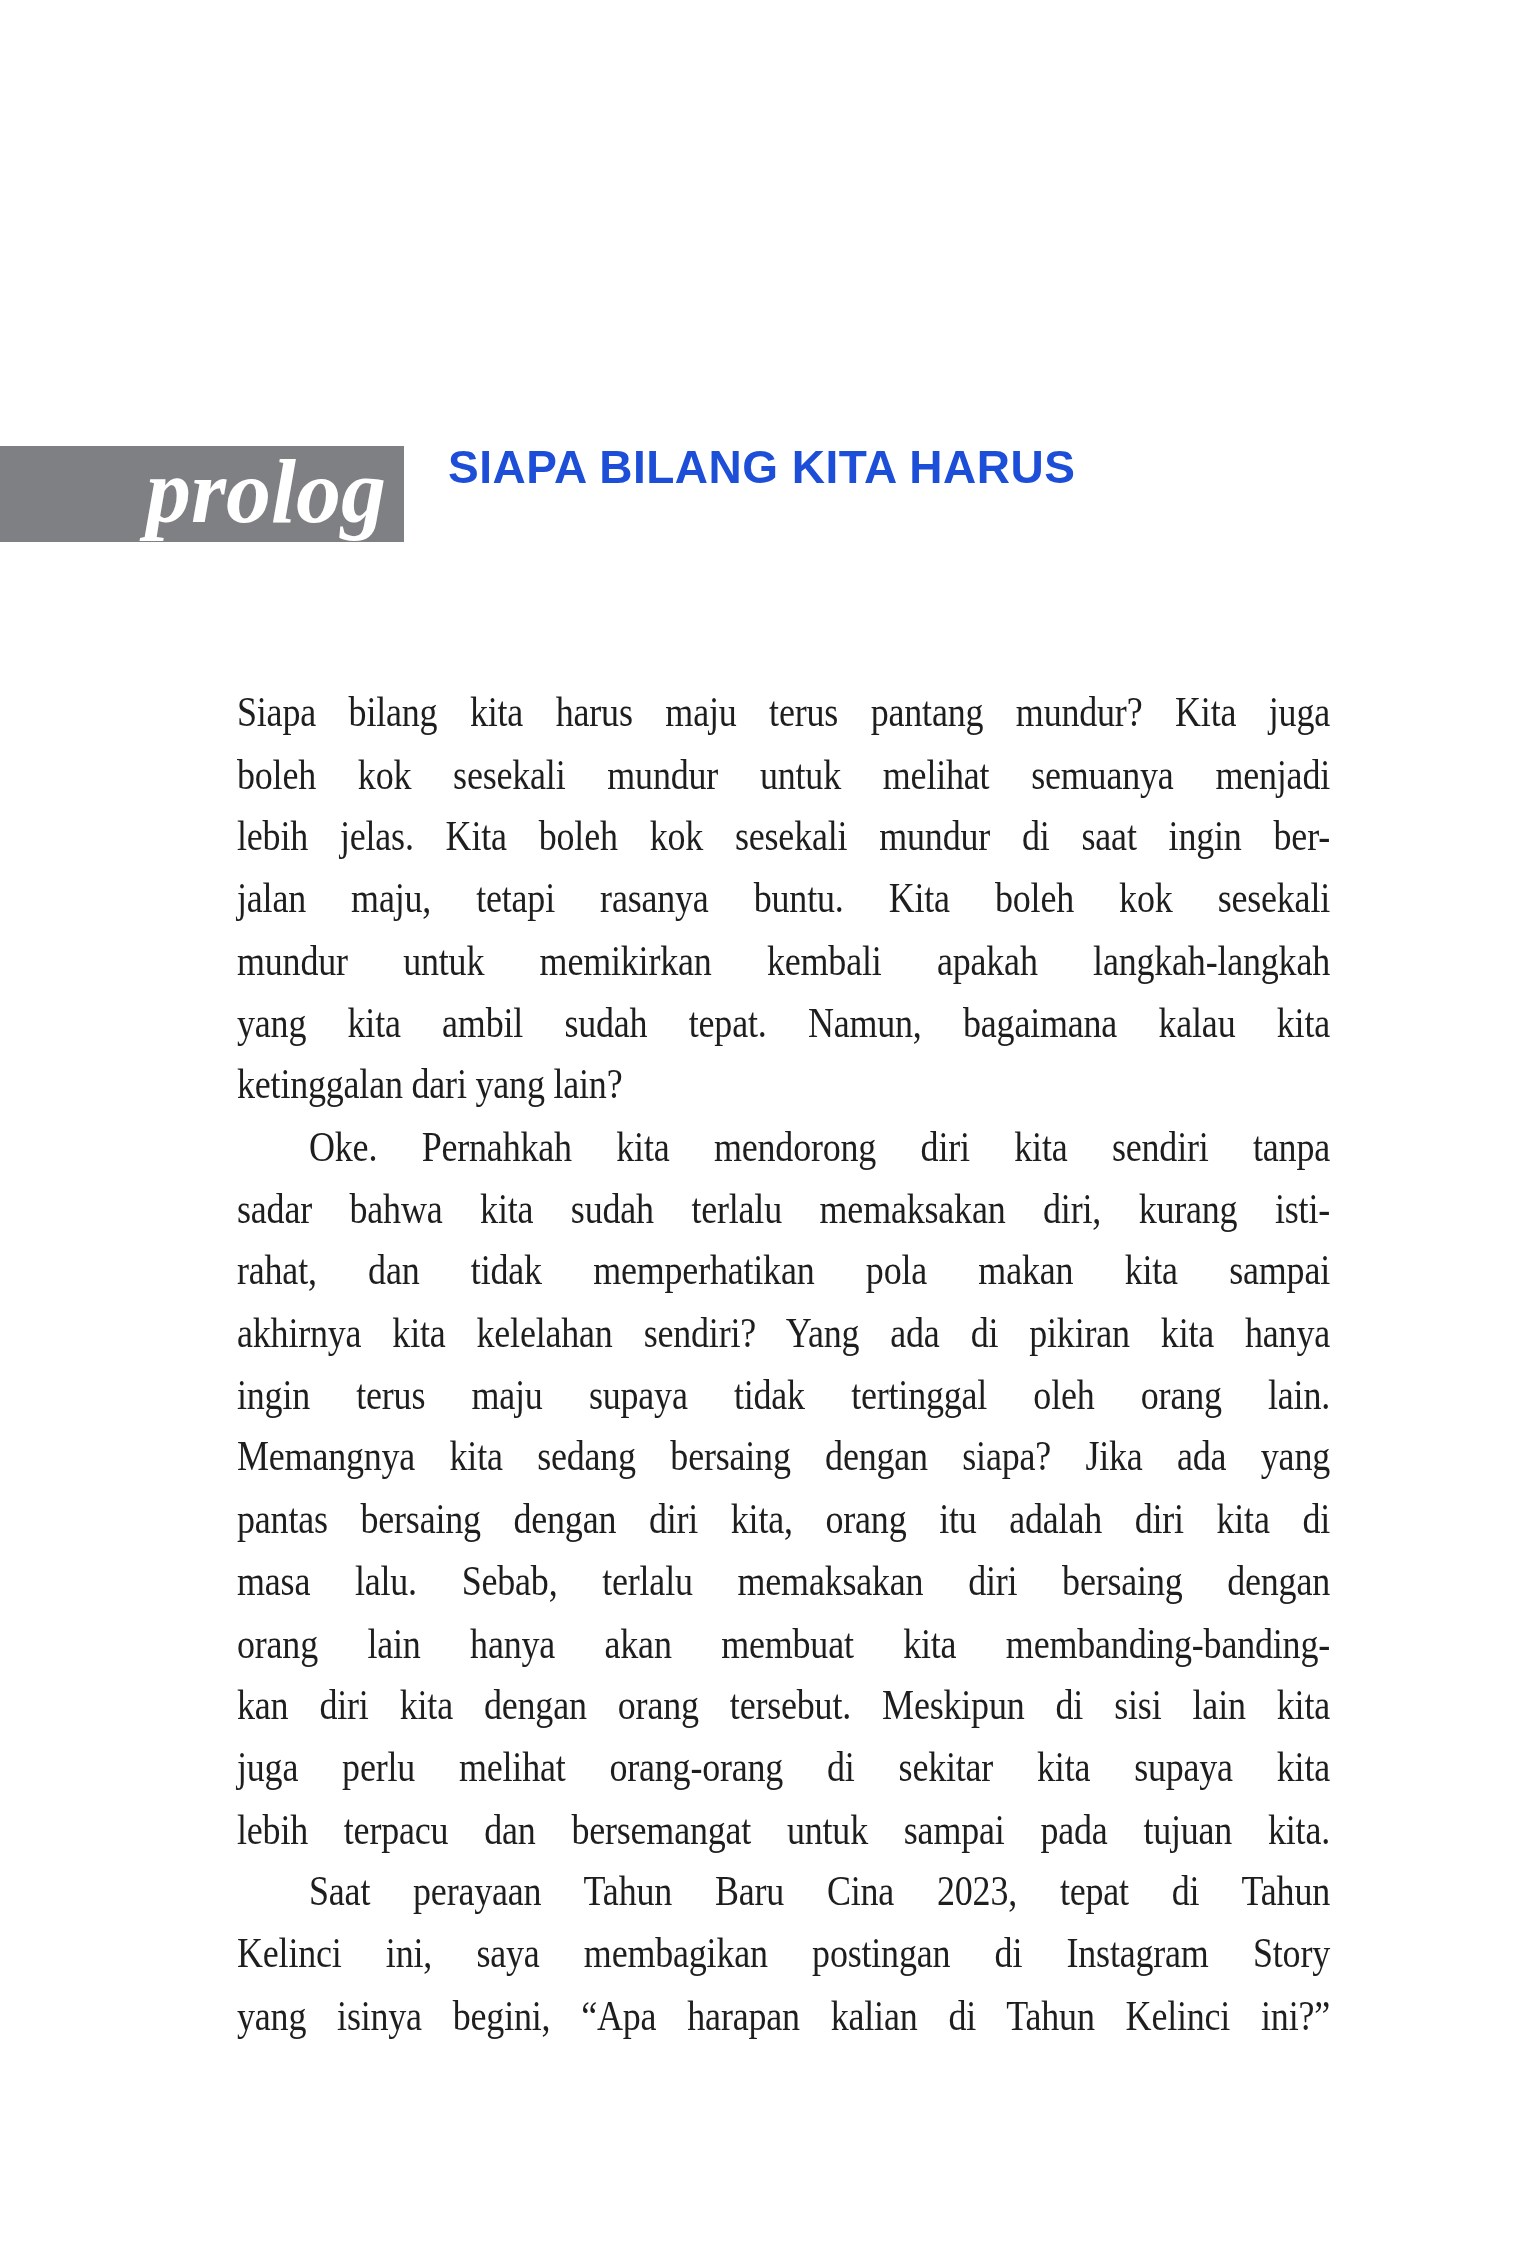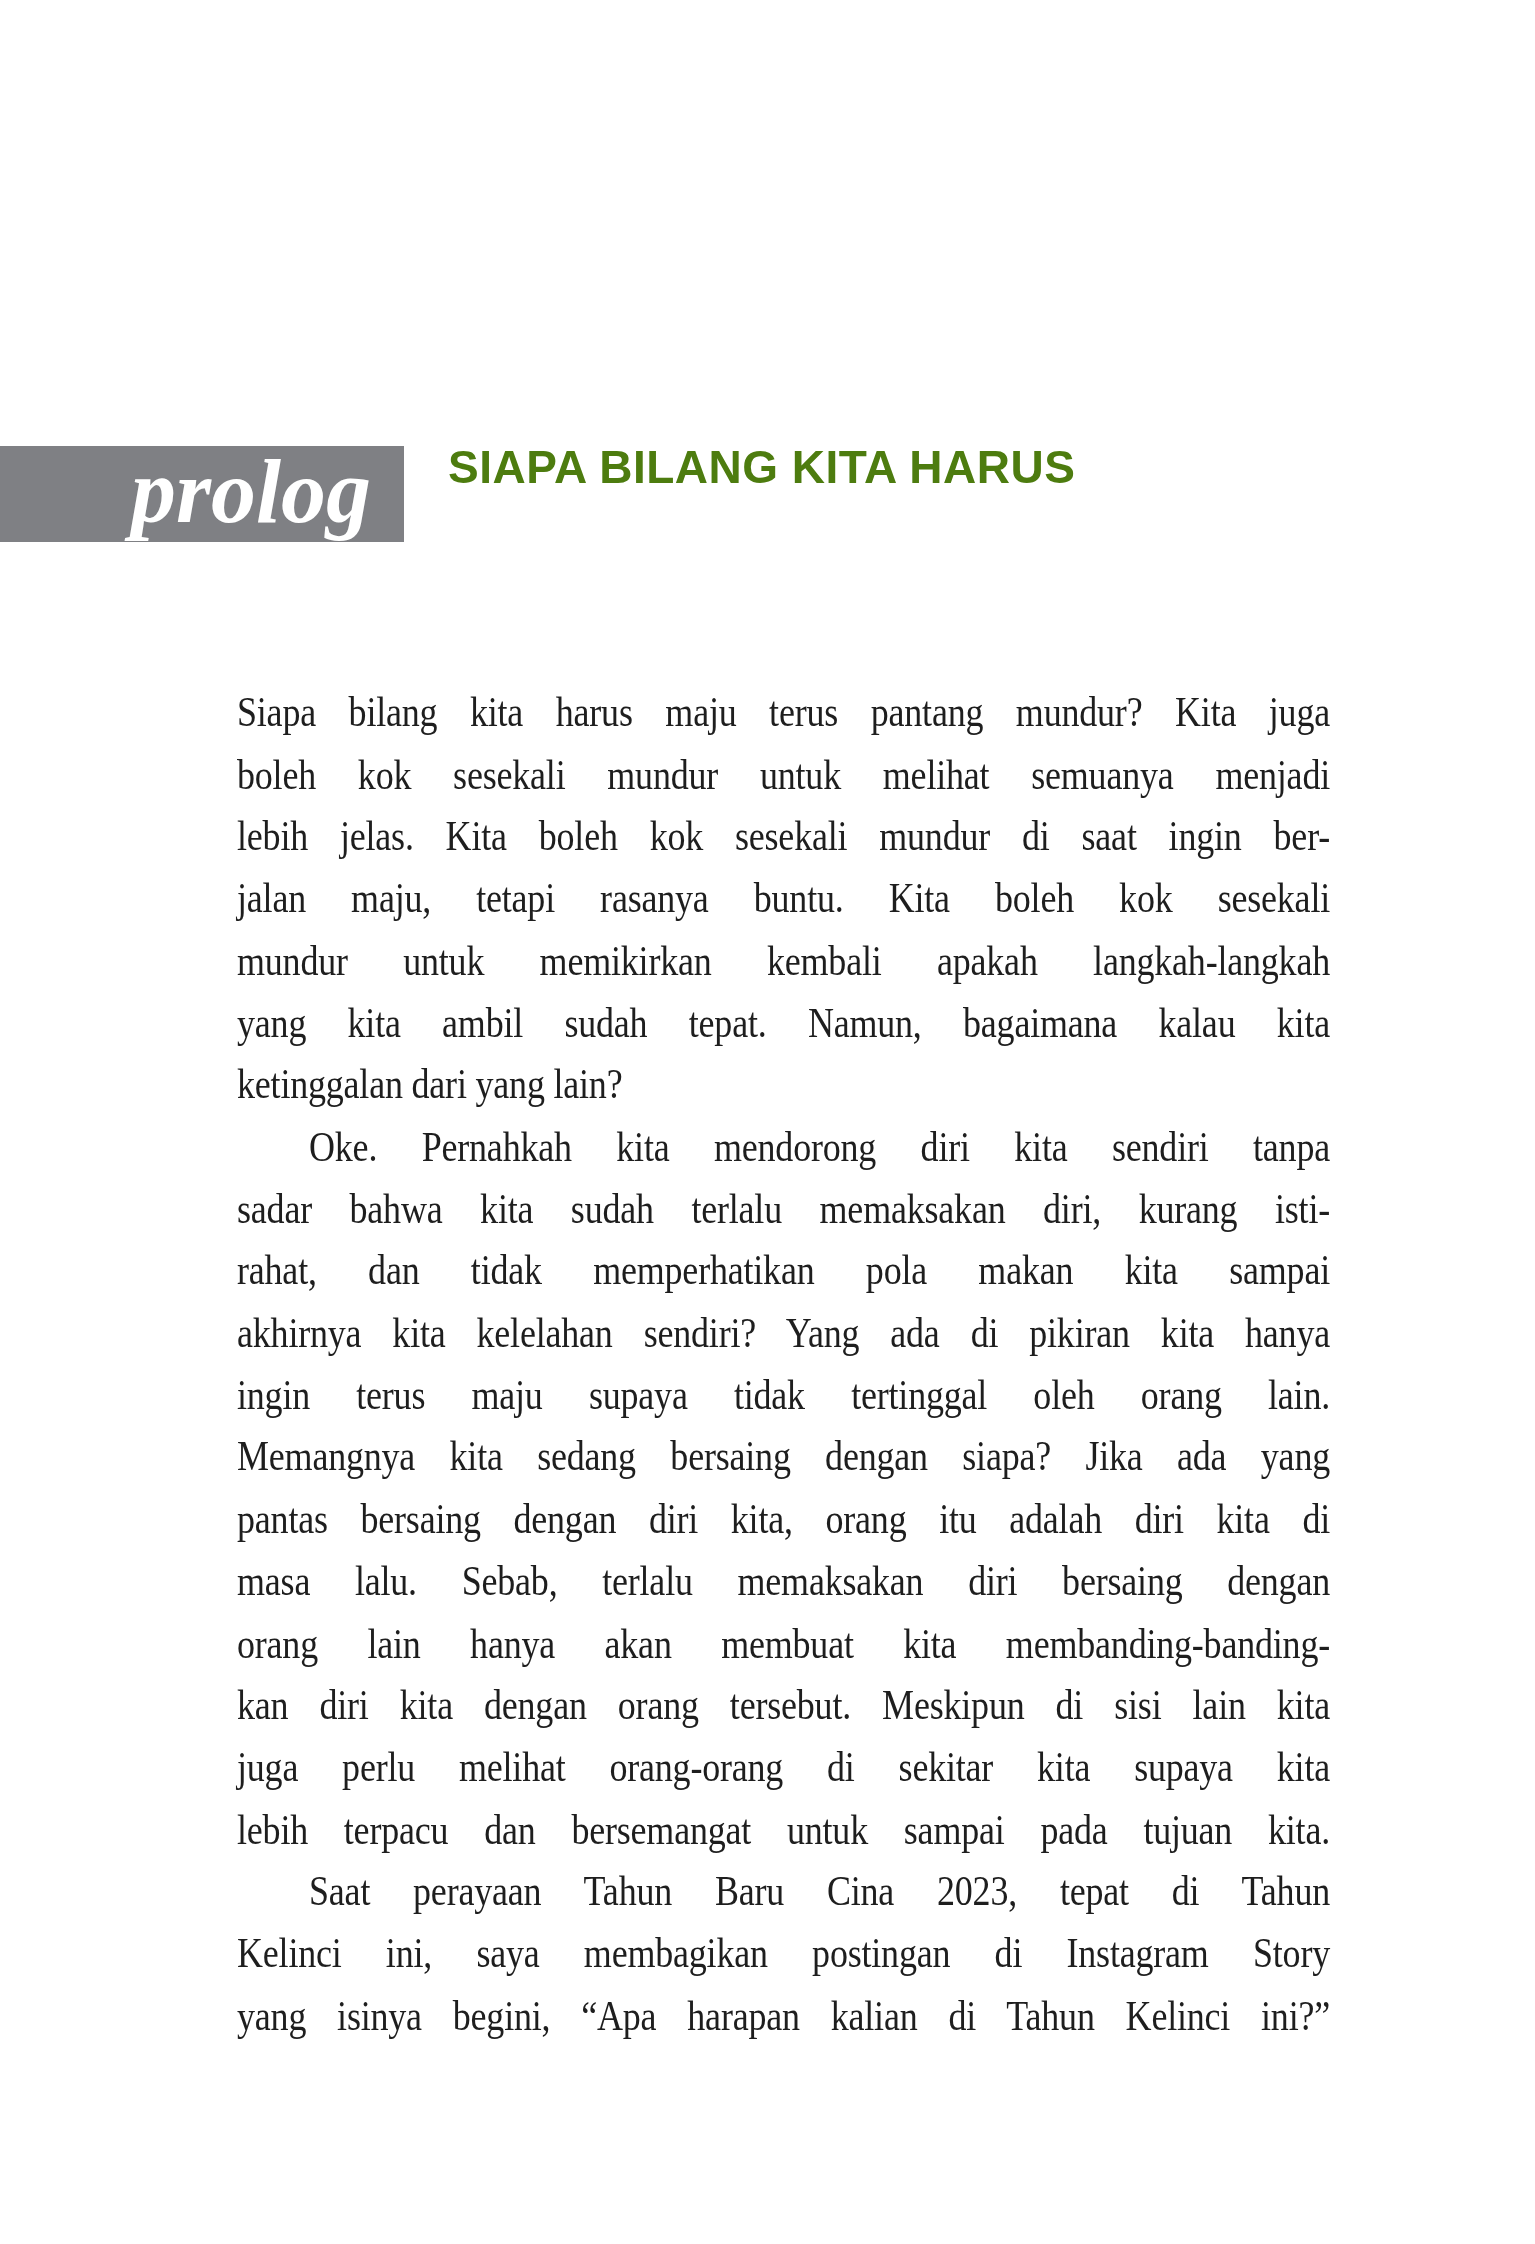--- a/index.html
+++ b/index.html
@@ -20,21 +20,21 @@
   .prolog-banner {
     position: absolute;
     left: 0;
     top: 446px;
     width: 404px;
     height: 96px;
     background: #7f8084;
     display: flex;
     align-items: center;
     justify-content: flex-end;
-    padding-right: 33px;
+    padding-right: 18px;
     box-sizing: border-box;
     overflow: visible;
   }
   .prolog-label {
     font-family: "Liberation Serif", serif;
     font-style: italic;
     font-weight: bold;
     font-size: 90px;
     line-height: 96px;
     color: #ffffff;
@@ -44,21 +44,21 @@
   .chapter-heading {
     position: absolute;
     left: 448px;
     top: 437px;
     margin: 0;
     font-family: "Liberation Sans", sans-serif;
     font-weight: 700;
     font-size: 46px;
     line-height: 60px;
     letter-spacing: 0.5px;
-    color: #4d7c0f;
+    color: #1d4ed8;
   }
   .chapter-heading .title-line {
     display: block;
     white-space: nowrap;
   }
 
   
   .body-text {
     position: absolute;
     left: 237px;

